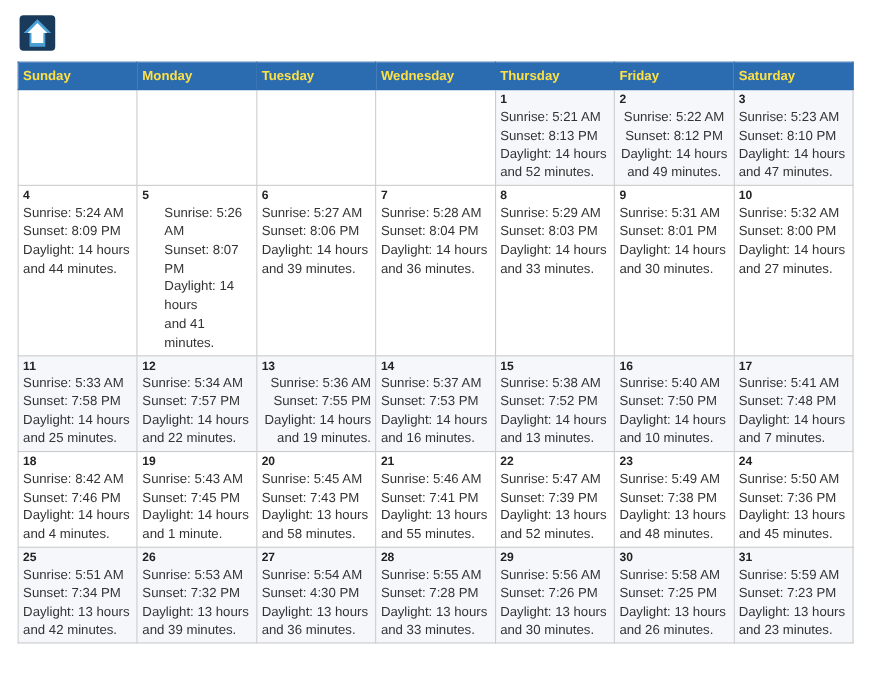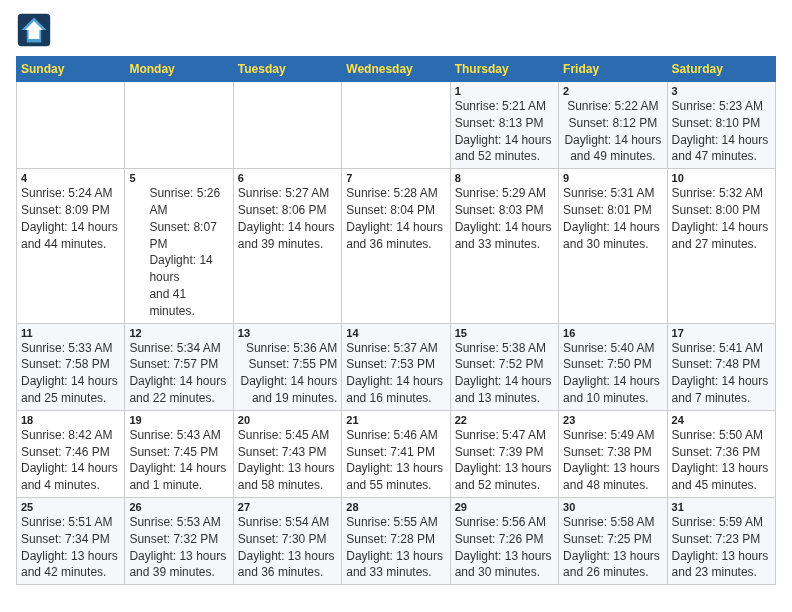--- a/index.html
+++ b/index.html
@@ -315,21 +315,21 @@
           <td>
             <span class="day-number">26</span>
             <div class="day-info" style="white-space: pre-line;">Sunrise: 5:53 AM
 Sunset: 7:32 PM
 Daylight: 13 hours
 and 39 minutes.</div>
           </td>
           <td>
             <span class="day-number">27</span>
             <div class="day-info" style="white-space: pre-line;">Sunrise: 5:54 AM
-Sunset: 7:30 PM
+Sunset: 4:30 PM
 Daylight: 13 hours
 and 36 minutes.</div>
           </td>
           <td>
             <span class="day-number">28</span>
             <div class="day-info" style="white-space: pre-line;">Sunrise: 5:55 AM
 Sunset: 7:28 PM
 Daylight: 13 hours
 and 33 minutes.</div>
           </td>

